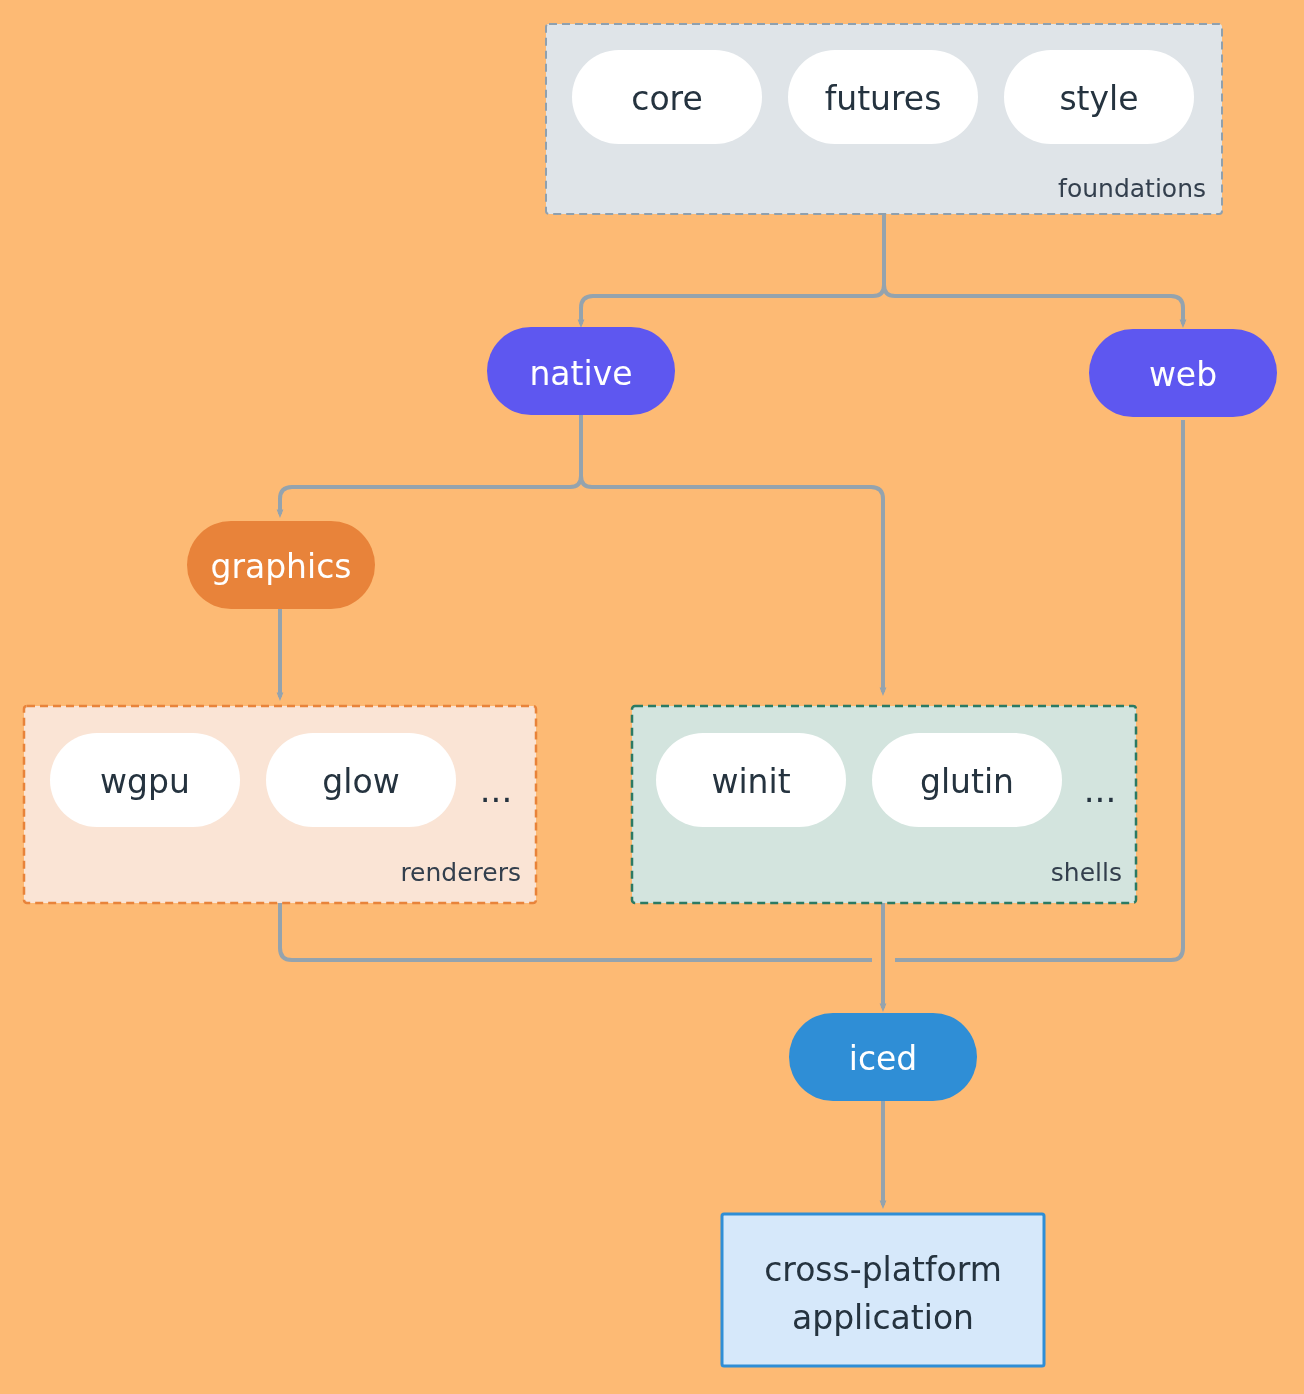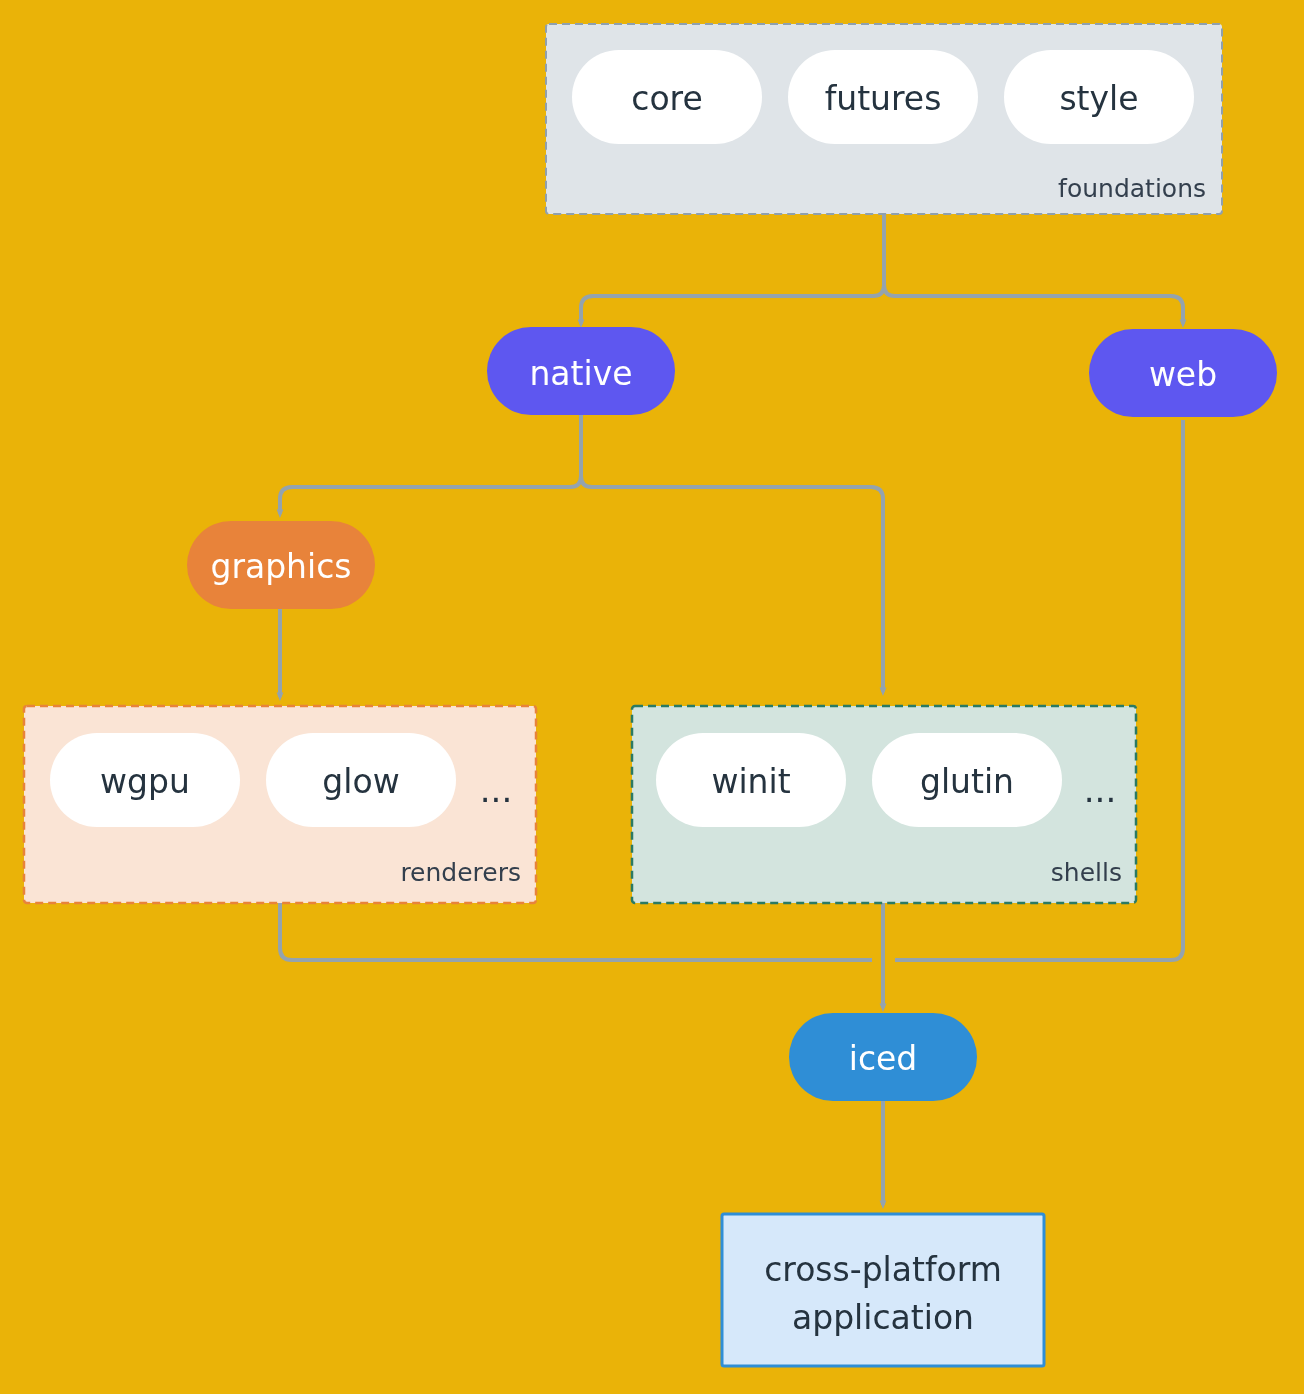--- a/index.html
+++ b/index.html
@@ -4,21 +4,21 @@
 <style>
   html, body {
     margin: 0;
     padding: 0;
     background: #000000;
   }
   #stage {
     position: relative;
     width: 1304px;
     height: 1394px;
-    background: #eab308;
+    background: #fdba74;
     overflow: hidden;
     font-family: "DejaVu Sans", sans-serif;
   }
   svg#diagram {
     position: absolute;
     top: 0;
     left: 0;
     width: 1304px;
     height: 1394px;
     display: block;

